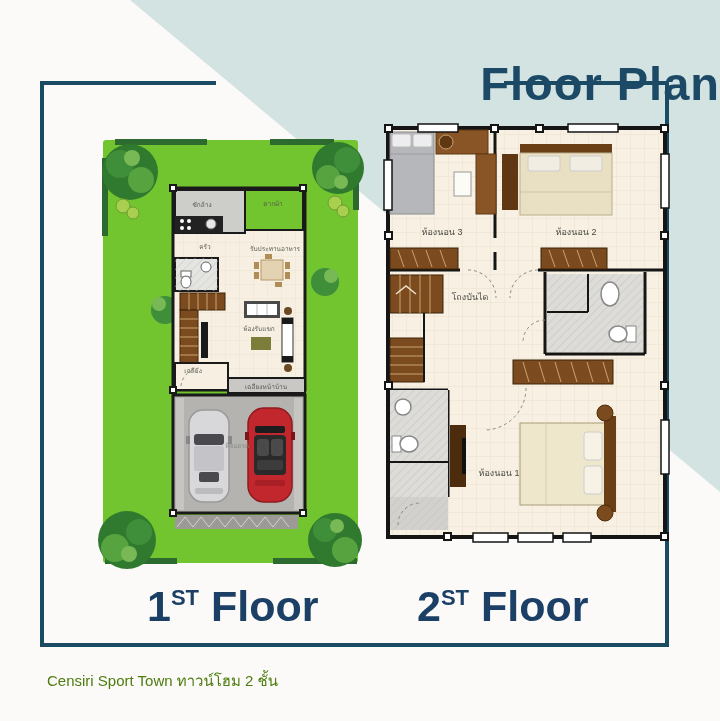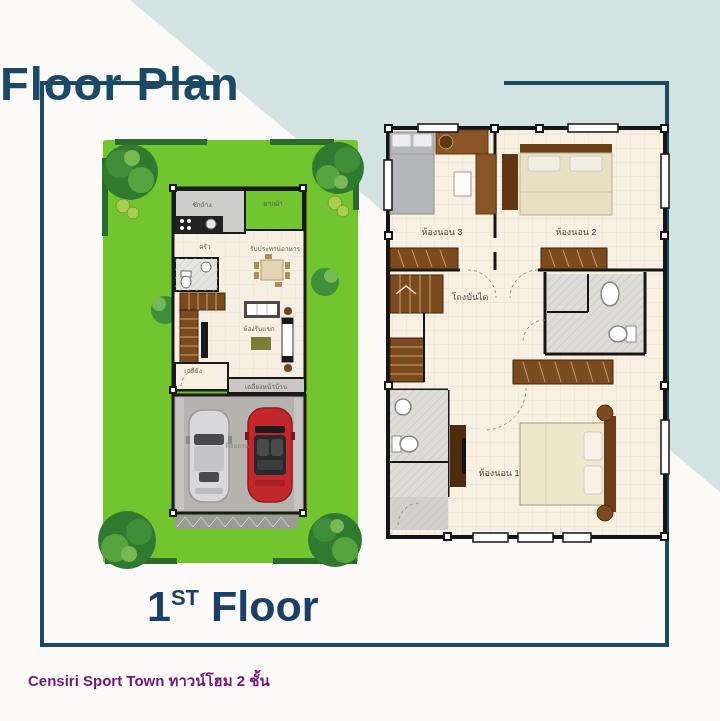--- a/index.html
+++ b/index.html
@@ -7,32 +7,32 @@
           font-family:"Liberation Sans", sans-serif;}
   .teal-band{position:absolute;left:0;top:0;width:720px;height:721px;
              background:#d2e3e2;
              clip-path:polygon(130px 0px,720px 0px,720px 492px);}
   .frame-line{position:absolute;background:#1b4a63;}
   .fl-top-left{left:40px;top:81px;width:176px;height:4px;}
   .fl-top-right{left:504px;top:81px;width:165px;height:4px;}
   .fl-left{left:40px;top:81px;width:4px;height:566px;}
   .fl-right{left:665px;top:81px;width:4px;height:566px;}
   .fl-bottom{left:40px;top:643px;width:629px;height:4px;}
-  .page-title{position:absolute;left:0;top:56px;width:720px;text-align:left;
+  .page-title{position:absolute;left:0;top:56px;width:720px;text-align:right;
               font-size:47px;font-weight:bold;color:#1c4a66;letter-spacing:1px;}
   .plan{position:absolute;}
   .plan1{left:85px;top:130px;}
   .plan2{left:378px;top:120px;}
   .floor-label{position:absolute;top:582px;color:#1c3f66;font-weight:bold;
                font-size:43px;white-space:nowrap;}
   .floor-label .fsup{font-size:22px;vertical-align:16px;letter-spacing:0;}
   .floor-label .fword{margin-left:12px;}
   .label1{left:147px;}
   .label2{left:417px;}
-  .caption{position:absolute;left:28px;top:669px;font-size:15px;color:#701a75;font-weight:bold;}
+  .caption{position:absolute;left:47px;top:669px;font-size:15px;color:#4d7c0f;}
   text{font-family:"Liberation Sans", sans-serif;}
 </style>
 </head>
 <body>
 
 <div class="canvas">
 
   <div class="teal-band"></div>
 
   <div class="frame-line fl-top-left"></div>
@@ -388,16 +388,19 @@
       <text x="64" y="115">ห้องนอน 3</text>
       <text x="198" y="115">ห้องนอน 2</text>
       <text x="92" y="180">โถงบันได</text>
       <text x="121" y="356">ห้องนอน 1</text>
     </g>
   </svg>
 
   <div class="floor-label label1">
     <span>1</span><span class="fsup">ST</span><span class="fword">Floor</span>
   </div>
+  <div class="floor-label label2">
+    <span>2</span><span class="fsup">ST</span><span class="fword">Floor</span>
+  </div>
 
   <div class="caption">Censiri  Sport Town ทาวน์โฮม 2 ชั้น</div>
 
 </div>
 
 </body></html>

